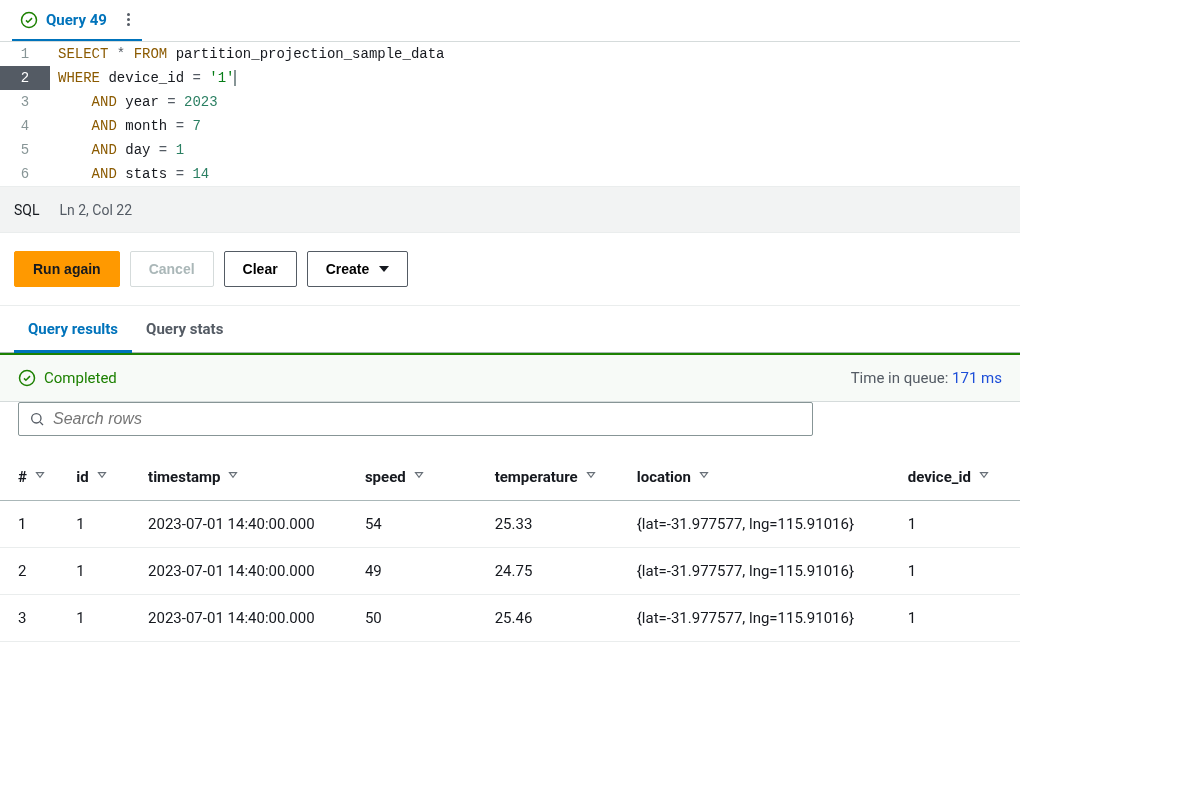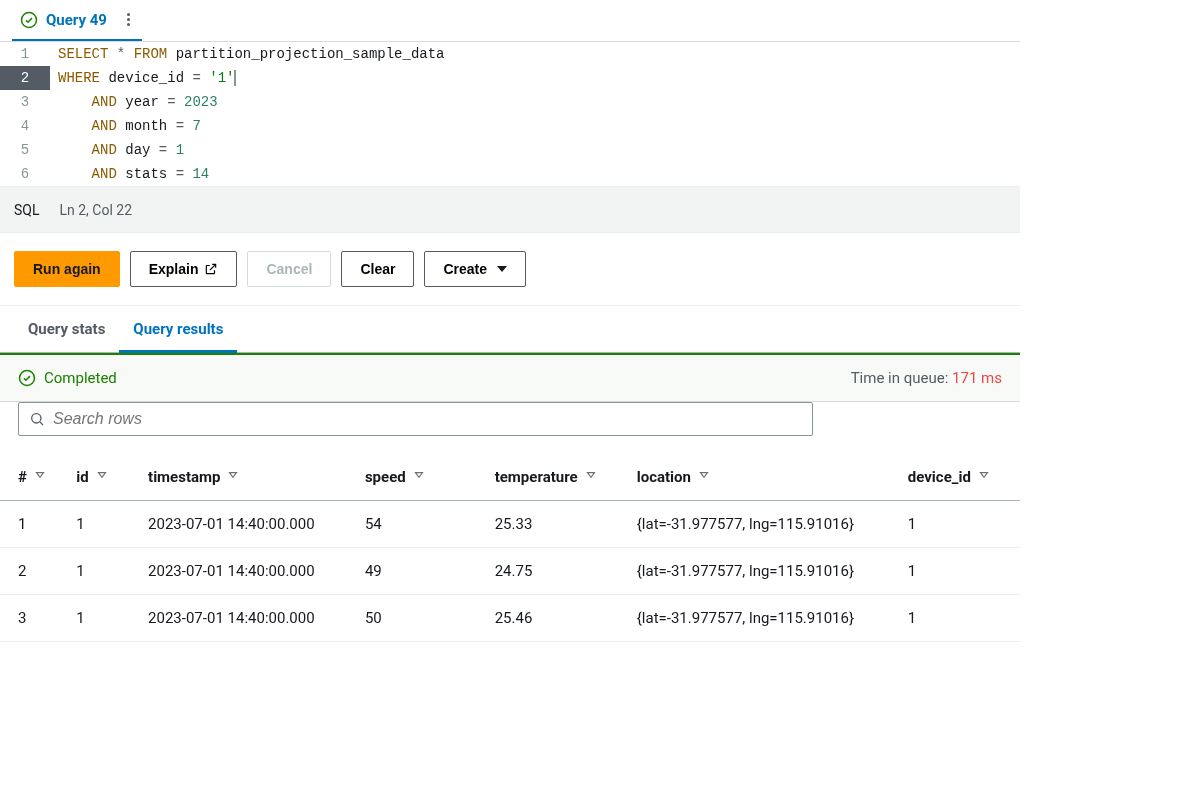--- a/index.html
+++ b/index.html
@@ -31,21 +31,21 @@
   .btn-disabled { color:#aab7b8; border-color:#d5dbdb; cursor:not-allowed; }
   .ext-icon { width:14px; height:14px; }
   .caret-down { width:0; height:0; border-left:5px solid transparent; border-right:5px solid transparent; border-top:6px solid #16191f; margin-left:4px; }
   .subtab-bar { display:flex; border-bottom:1px solid #aab7b8; padding:0 14px; }
   .subtab { padding:14px 14px; font-weight:700; font-size:15px; color:#545b64; position:relative; }
   .subtab.active { color:#0073bb; }
   .subtab.active::after { content:""; position:absolute; left:0; right:0; bottom:-1px; height:3px; background:#0073bb; }
   .status-banner { display:flex; align-items:center; justify-content:space-between; padding:14px 18px; border-top:2px solid #1d8102; border-bottom:1px solid #d5dbdb; background:#f7faf7; }
   .status-left { display:flex; align-items:center; gap:8px; color:#1d8102; font-size:15px; }
   .status-right { color:#545b64; font-size:15px; }
-  .status-right .val { color:#ef4444;margin-top:16px; }
+  .status-right .val { color:#1d4ed8;margin-top:16px; }
   .results-head { padding:22px 18px 14px; }
   .results-head h2 { font-size:22px; font-weight:700; display:inline; }
   .results-head .count { color:#687078; font-size:22px; font-weight:400; }
   .search-wrap { padding:0 18px 18px; }
   .search-box { display:flex; align-items:center; gap:8px; width:795px; height:34px; border:1px solid #879596; border-radius:2px; padding:0 10px; }
   .search-box input { border:none; outline:none; flex:1; font-size:16px; font-style:italic; color:#687078; background:transparent; }
   .search-icon { width:16px; height:16px; color:#545b64; }
   .table { width:100%; border-collapse:collapse; }
   .table th, .table td { text-align:left; padding:14px 10px; font-size:15px; border-bottom:1px solid #eaeded; }
   .table th { font-weight:700; color:#16191f; border-bottom:1px solid #aab7b8; }
@@ -107,39 +107,31 @@
       </div>
     </div>
 
 <div class="status-row">
   <span class="sql">SQL</span>
   <span>Ln 2, Col 22</span>
 </div>
 
 <div class="buttons">
   <button class="btn btn-primary">Run again</button>
-  <button class="btn">
-    <span>Explain</span>
-    <svg class="ext-icon" viewBox="0 0 24 24" fill="none" stroke="currentColor" stroke-width="2">
-          <path d="M14 4h6v6"></path>
-          <path d="M20 4L10 14"></path>
-          <path d="M18 14v5a1 1 0 0 1-1 1H5a1 1 0 0 1-1-1V7a1 1 0 0 1 1-1h5"></path>
-        </svg>
-  </button>
   <button class="btn btn-disabled">Cancel</button>
   <button class="btn">Clear</button>
   <button class="btn">
     <span>Create</span>
     <span class="caret-down"></span>
   </button>
 </div>
 
 <div class="subtab-bar">
+  <div class="subtab active">Query results</div>
   <div class="subtab">Query stats</div>
-  <div class="subtab active">Query results</div>
 </div>
 
 <div class="status-banner">
   <div class="status-left">
     <span class="check-circle-icon">
       <svg viewBox="0 0 24 24" fill="none" stroke="currentColor" stroke-width="2">
             <circle cx="12" cy="12" r="10"></circle>
             <path d="M8 12.5l2.5 2.5L16 9.5"></path>
           </svg>
     </span>

